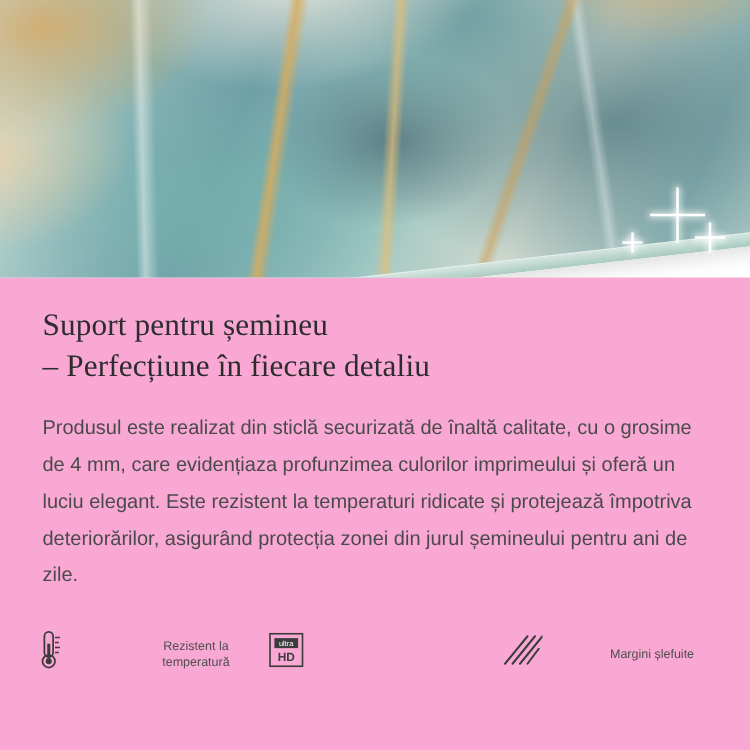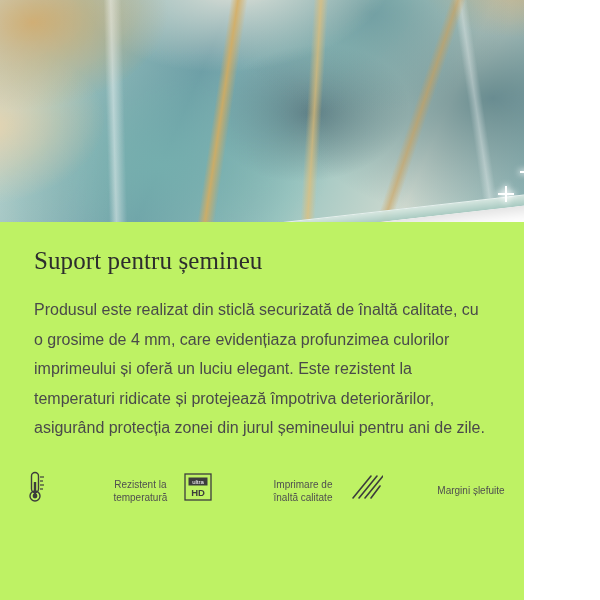--- a/index.html
+++ b/index.html
@@ -8,23 +8,23 @@
   }
   body {
     width: 600px;
     height: 600px;
     background: #ffffff;
     font-family: "Liberation Sans", sans-serif;
     overflow: hidden;
   }
   .page {
     position: relative;
-    width: 524px;
+    width: 600px;
     height: 600px;
-    background: #bef264;
+    background: #f9a8d4;
     overflow: hidden;
   }
 
   
   .hero {
     position: relative;
     width: 600px;
     height: 222px;
     overflow: hidden;
     background: #ffffff;
@@ -187,20 +187,21 @@
       </span>
     <span class="sparkle sparkle-3">
         <b></b>
         <i></i>
       </span>
   </div>
 
   <div class="content">
     <h1 class="headline">
       <span>Suport pentru șemineu</span>
+      <span class="line2">– Perfecțiune în fiecare detaliu</span>
     </h1>
     <p class="paragraph">Produsul este realizat din sticlă securizată de înaltă calitate, cu o grosime de 4 mm, care evidențiaza profunzimea culorilor imprimeului și oferă un luciu elegant. Este rezistent la temperaturi ridicate și protejează împotriva deteriorărilor, asigurând protecția zonei din jurul șemineului pentru ani de zile.</p>
   </div>
 
   <div class="features">
 
     <div class="feature">
       <span class="feature-icon">
         <svg width="26" height="34" viewBox="0 0 26 34">
           <rect x="9.5" y="2.5" width="7" height="20" rx="3.5" fill="none" stroke="#3c3c3c" stroke-width="1.4"></rect>
@@ -218,21 +219,20 @@
 
     <div class="feature">
       <span class="feature-icon">
         <svg width="34" height="34" viewBox="0 0 34 34">
           <rect x="4" y="4" width="26" height="26" fill="none" stroke="#3c3c3c" stroke-width="1.3"></rect>
           <rect x="7.5" y="7.5" width="19" height="8" fill="#3c3c3c"></rect>
           <text x="17" y="14" font-family="Liberation Sans, sans-serif" font-size="6" fill="#ffffff" text-anchor="middle">ultra</text>
           <text x="17" y="26" font-family="Liberation Sans, sans-serif" font-size="9.5" font-weight="bold" fill="#3c3c3c" text-anchor="middle">HD</text>
         </svg>
       </span>
-      <span class="feature-label">Imprimare de înaltă calitate</span>
     </div>
 
 
 
     <div class="feature">
       <span class="feature-icon">
         <svg width="34" height="30" viewBox="0 0 34 30">
           <path d="M4 26 L22 4" stroke="#3c3c3c" stroke-width="1.6" stroke-linecap="round"></path>
           <path d="M10 26 L28 4" stroke="#3c3c3c" stroke-width="1.6" stroke-linecap="round"></path>
           <path d="M16 26 L34 4" stroke="#3c3c3c" stroke-width="1.6" stroke-linecap="round"></path>

